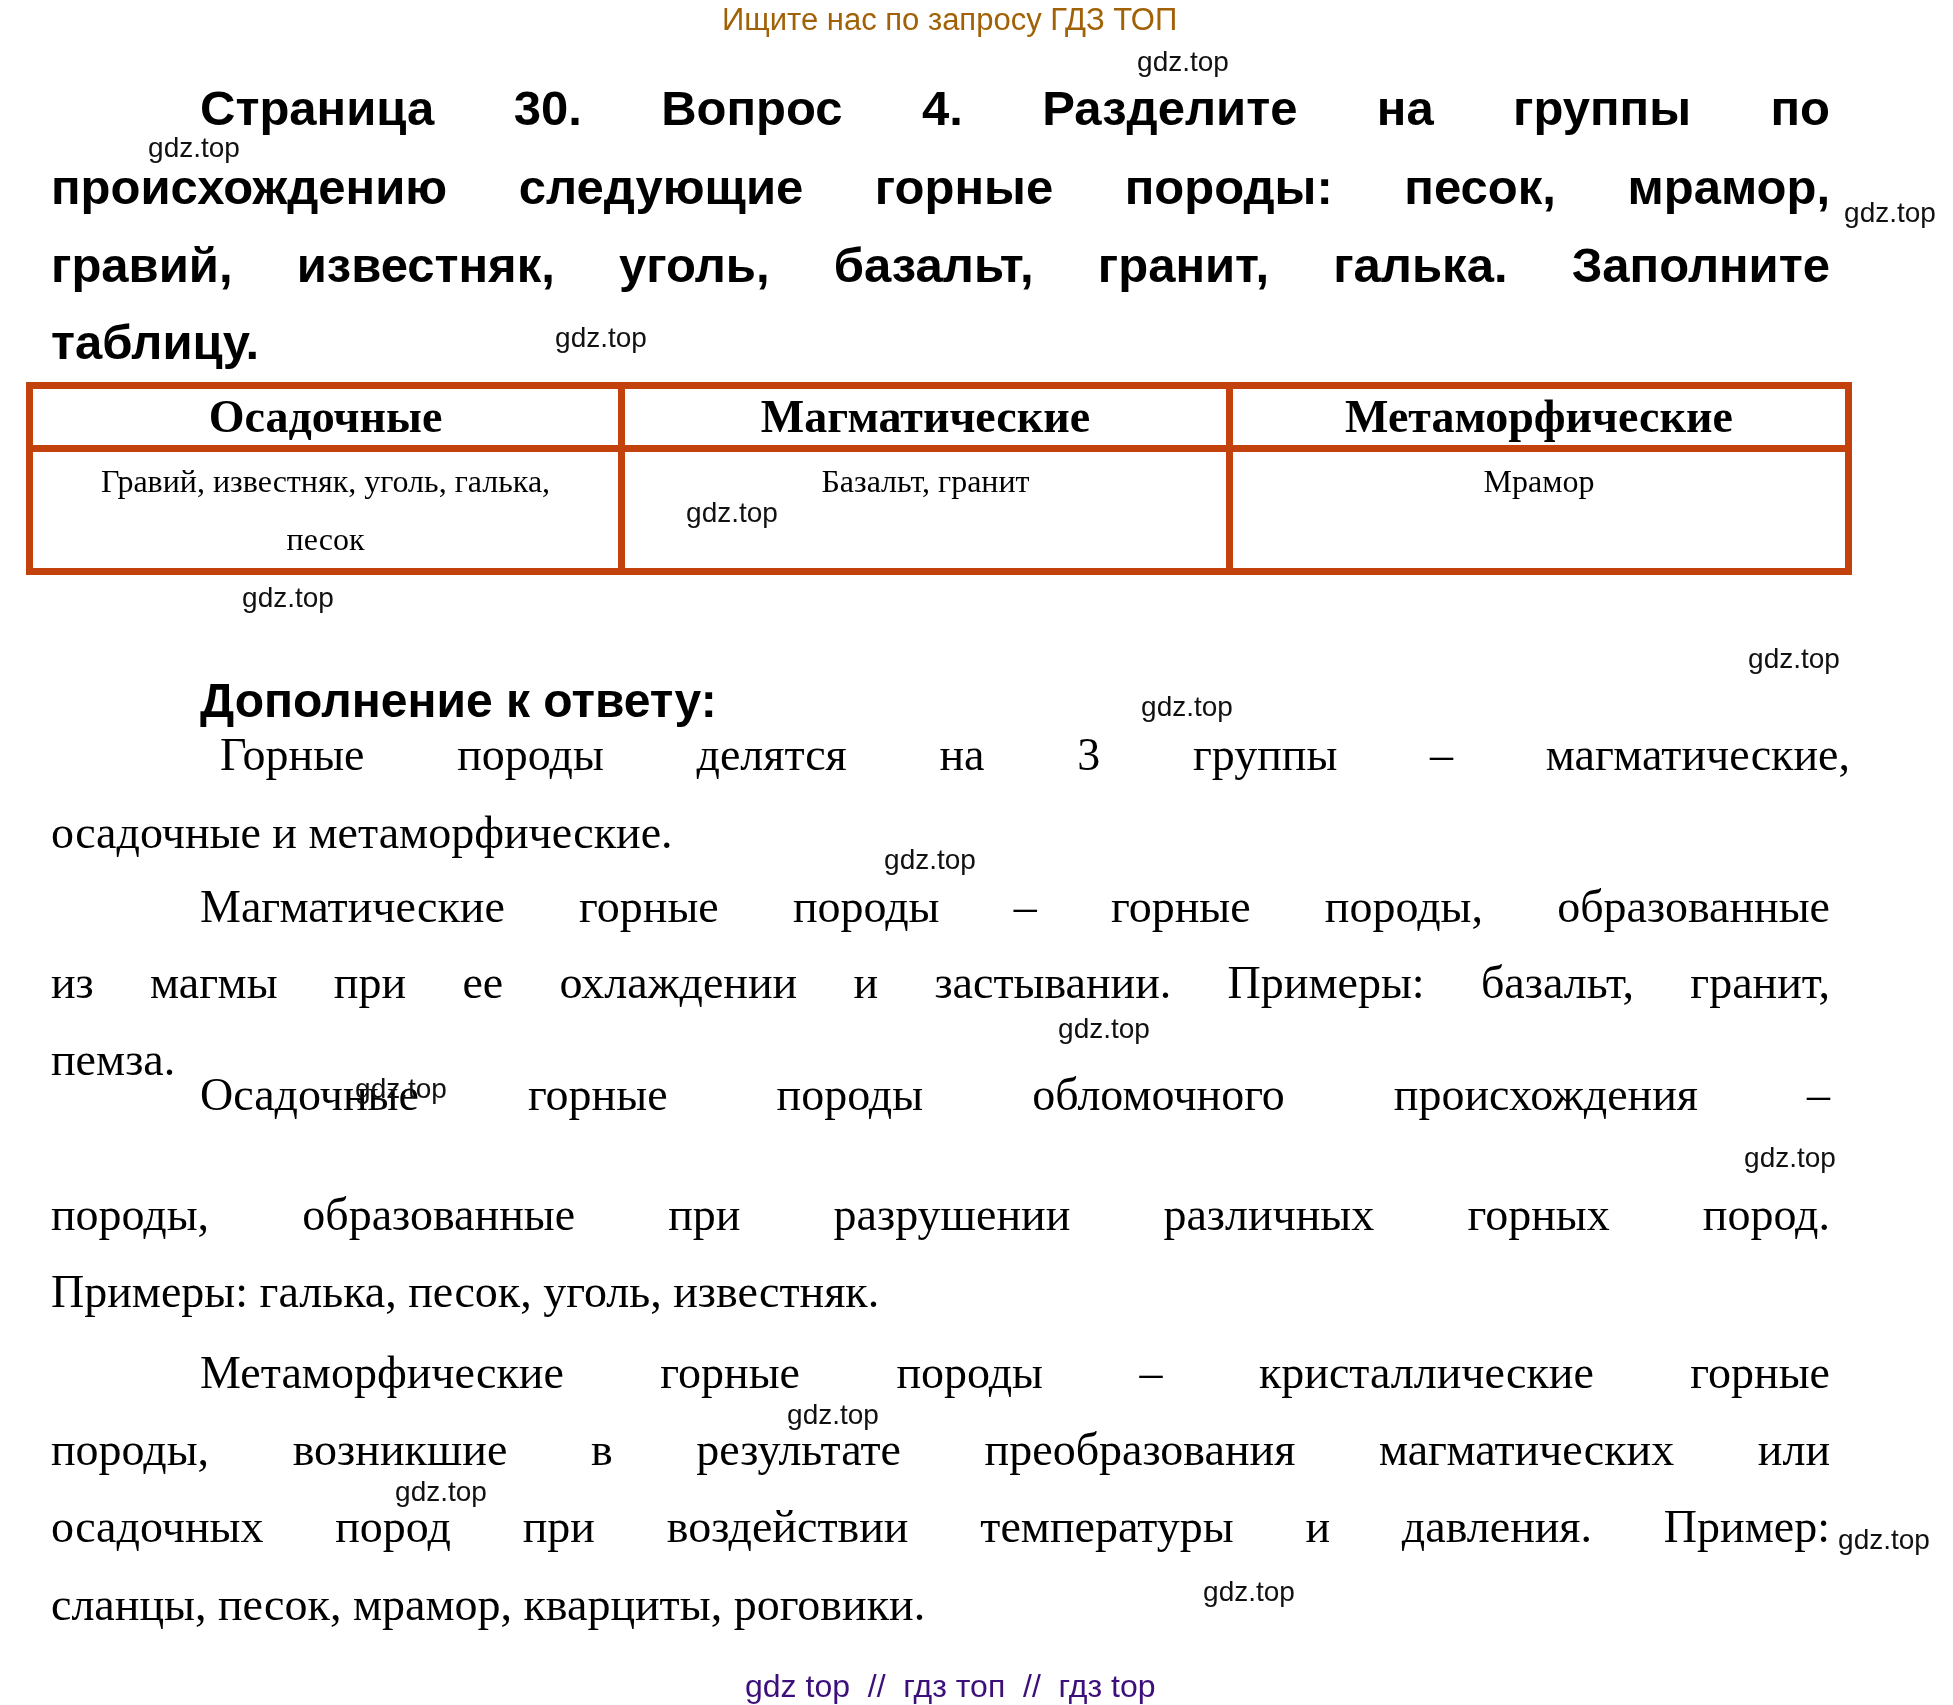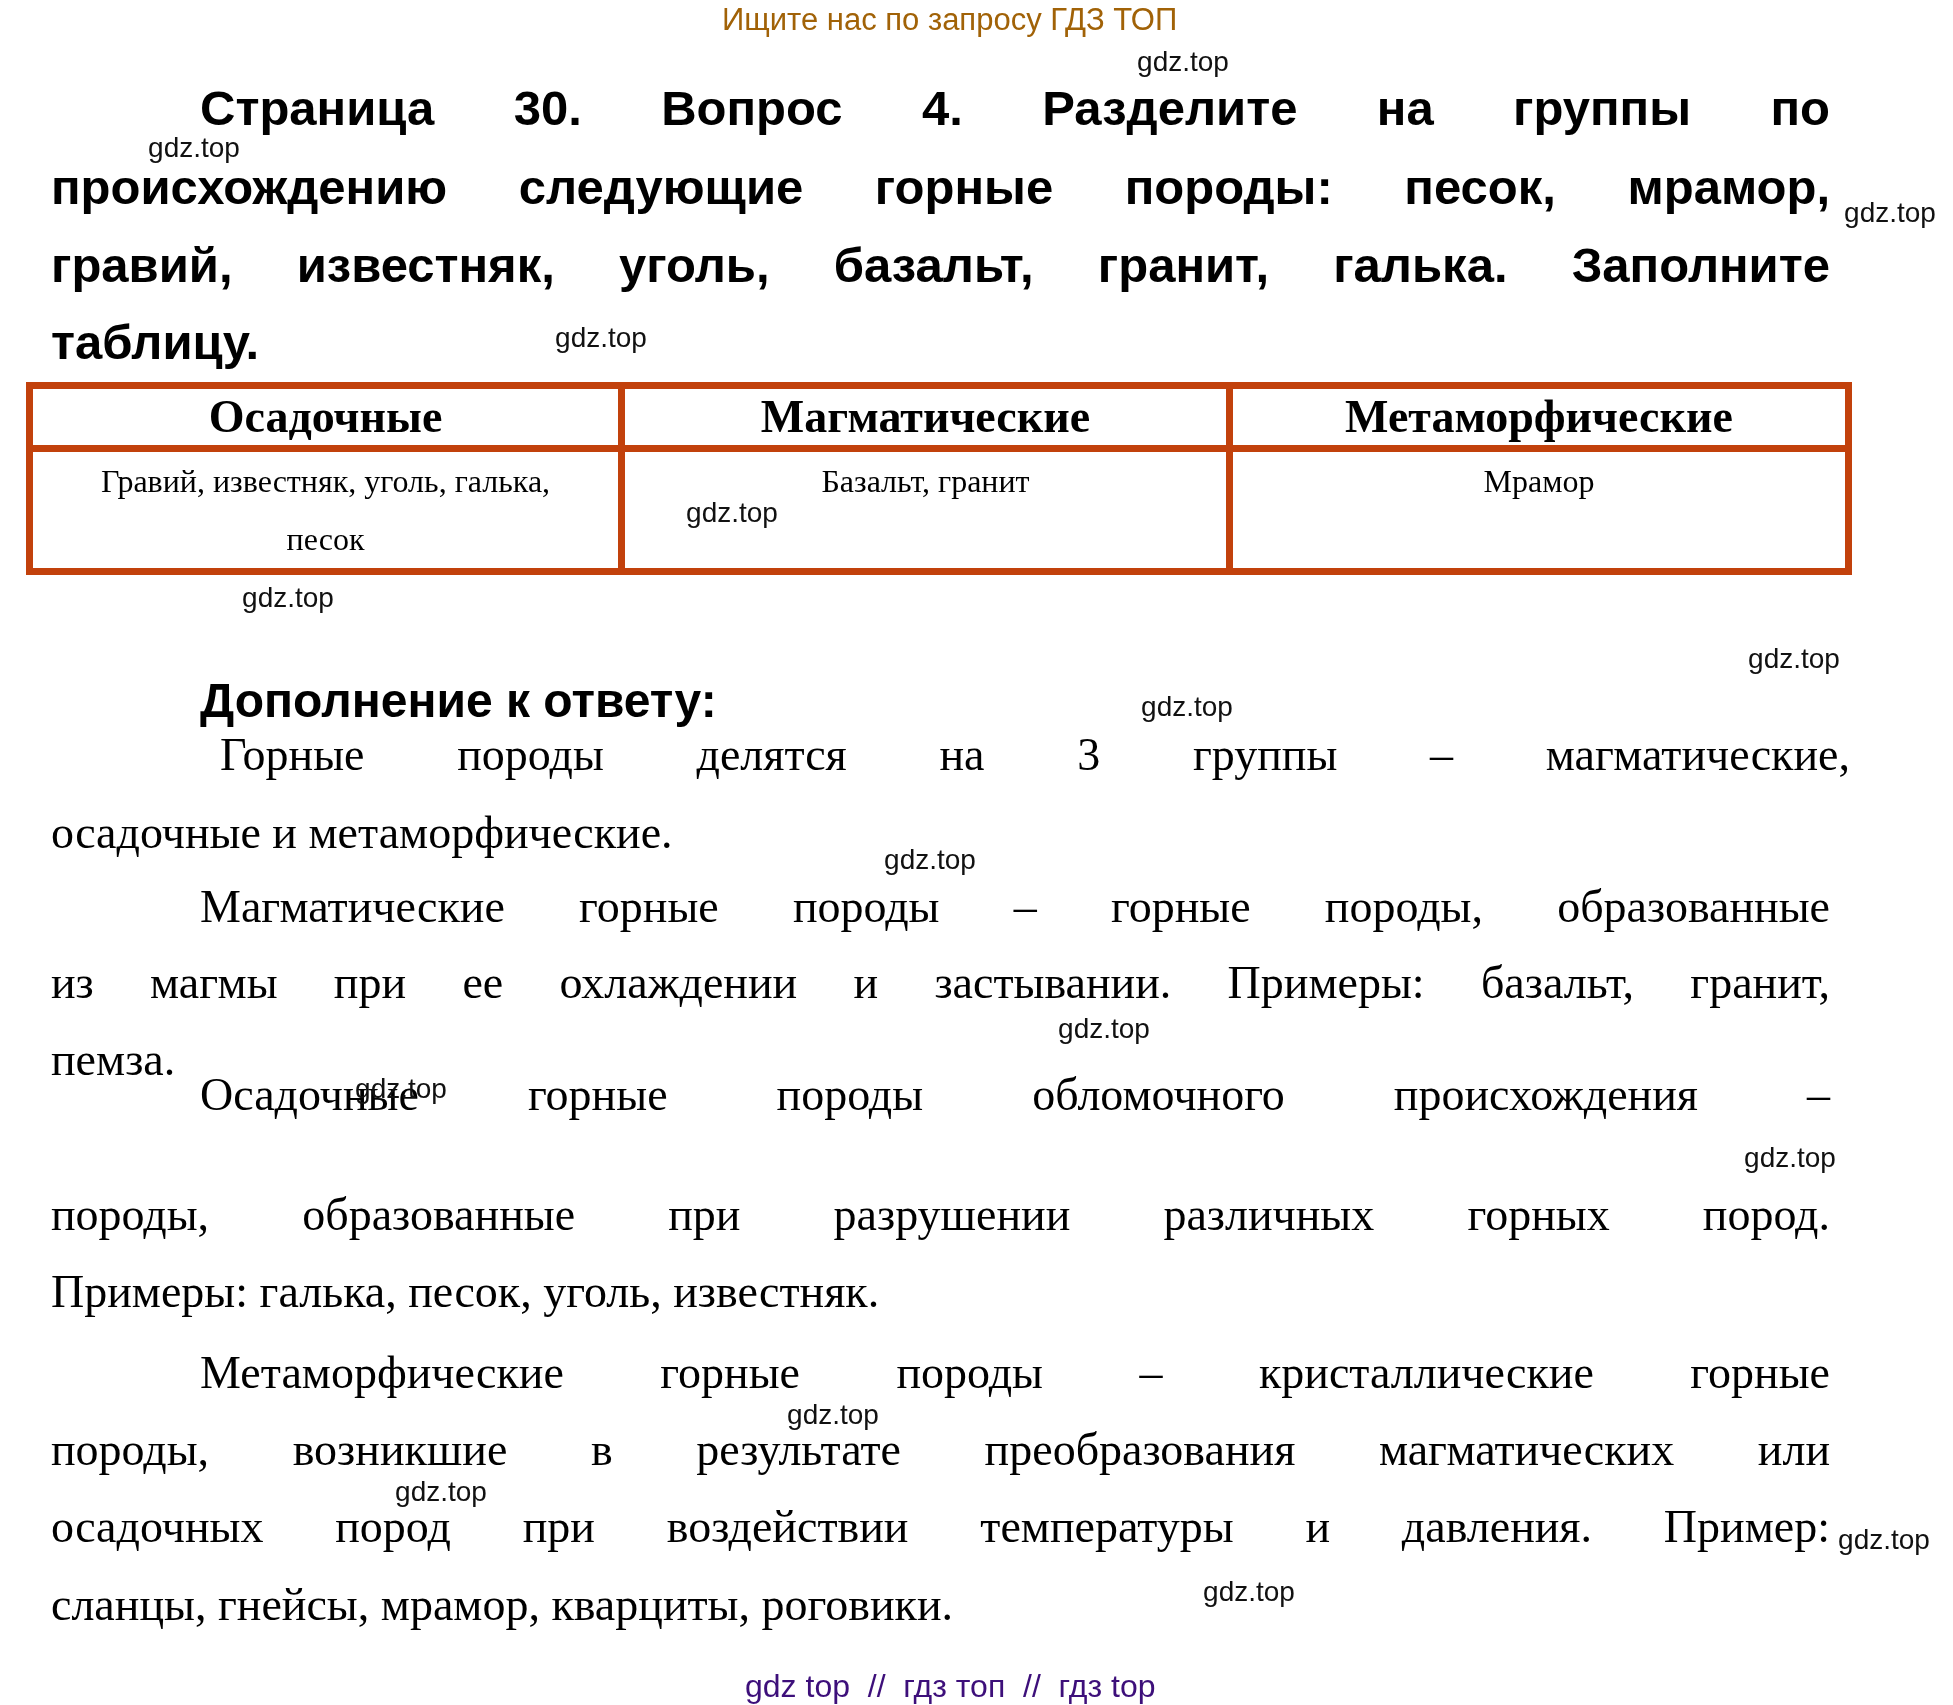--- a/index.html
+++ b/index.html
@@ -54,21 +54,21 @@
 <div class="abs body-line" style="left:51px; top:810px;">осадочные и метаморфические.</div>
 <div class="abs body-line just" style="left:200px; top:884px; width:1630px;">Магматические горные породы – горные породы, образованные</div>
 <div class="abs body-line just" style="left:51px; top:960px; width:1779px;">из магмы при ее охлаждении и застывании. Примеры: базальт, гранит,</div>
 <div class="abs body-line" style="left:51px; top:1037px;">пемза.</div>
 <div class="abs body-line just" style="left:200px; top:1072px; width:1630px;">Осадочные горные породы обломочного происхождения –</div>
 <div class="abs body-line just" style="left:51px; top:1192px; width:1779px;">породы, образованные при разрушении различных горных пород.</div>
 <div class="abs body-line" style="left:51px; top:1269px;">Примеры: галька, песок, уголь, известняк.</div>
 <div class="abs body-line just" style="left:200px; top:1350px; width:1630px;">Метаморфические горные породы – кристаллические горные</div>
 <div class="abs body-line just" style="left:51px; top:1427px; width:1779px;">породы, возникшие в результате преобразования магматических или</div>
 <div class="abs body-line just" style="left:51px; top:1504px; width:1779px;">осадочных пород при воздействии температуры и давления. Пример:</div>
-<div class="abs body-line" style="left:51px; top:1582px;">сланцы, гнейсы, мрамор, кварциты, роговики.</div>
+<div class="abs body-line" style="left:51px; top:1582px;">сланцы, песок, мрамор, кварциты, роговики.</div>
 
 <div class="wm" style="left:1183px; top:48px;">gdz.top</div>
 <div class="wm" style="left:194px; top:134px;">gdz.top</div>
 <div class="wm" style="left:1890px; top:199px;">gdz.top</div>
 <div class="wm" style="left:601px; top:324px;">gdz.top</div>
 <div class="wm" style="left:732px; top:499px;">gdz.top</div>
 <div class="wm" style="left:288px; top:584px;">gdz.top</div>
 <div class="wm" style="left:1794px; top:645px;">gdz.top</div>
 <div class="wm" style="left:1187px; top:693px;">gdz.top</div>
 <div class="wm" style="left:930px; top:846px;">gdz.top</div>

